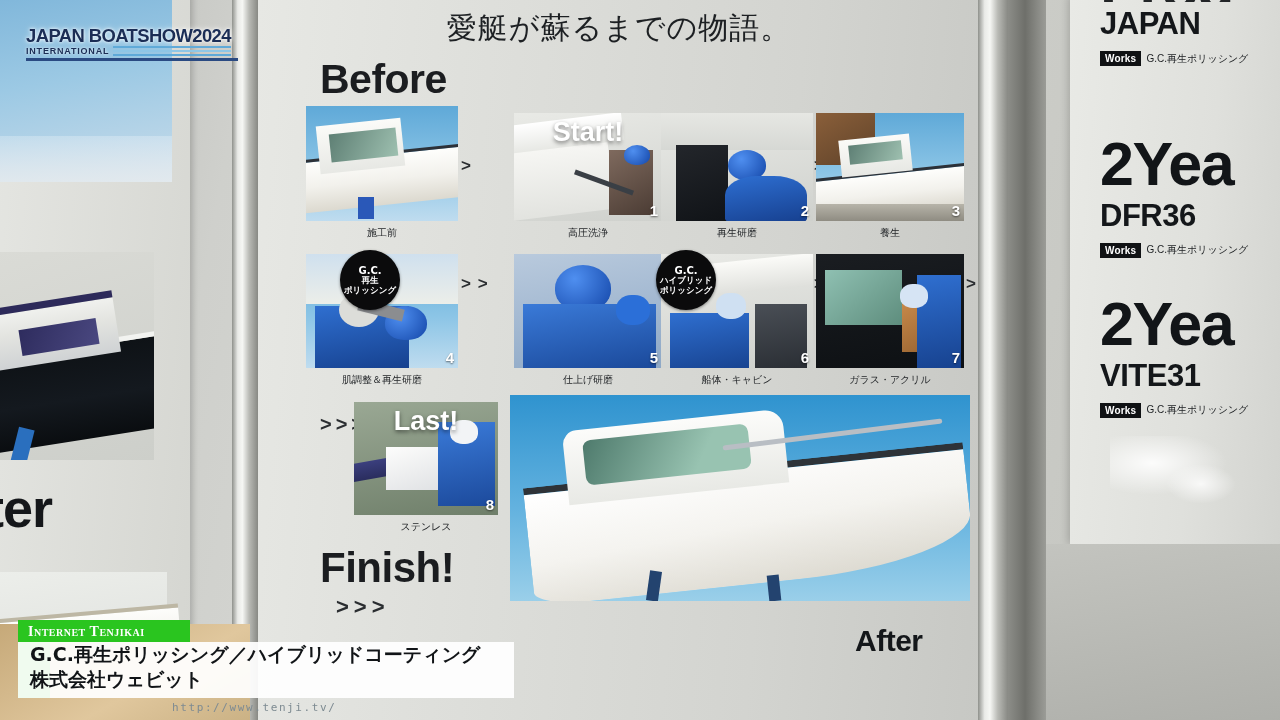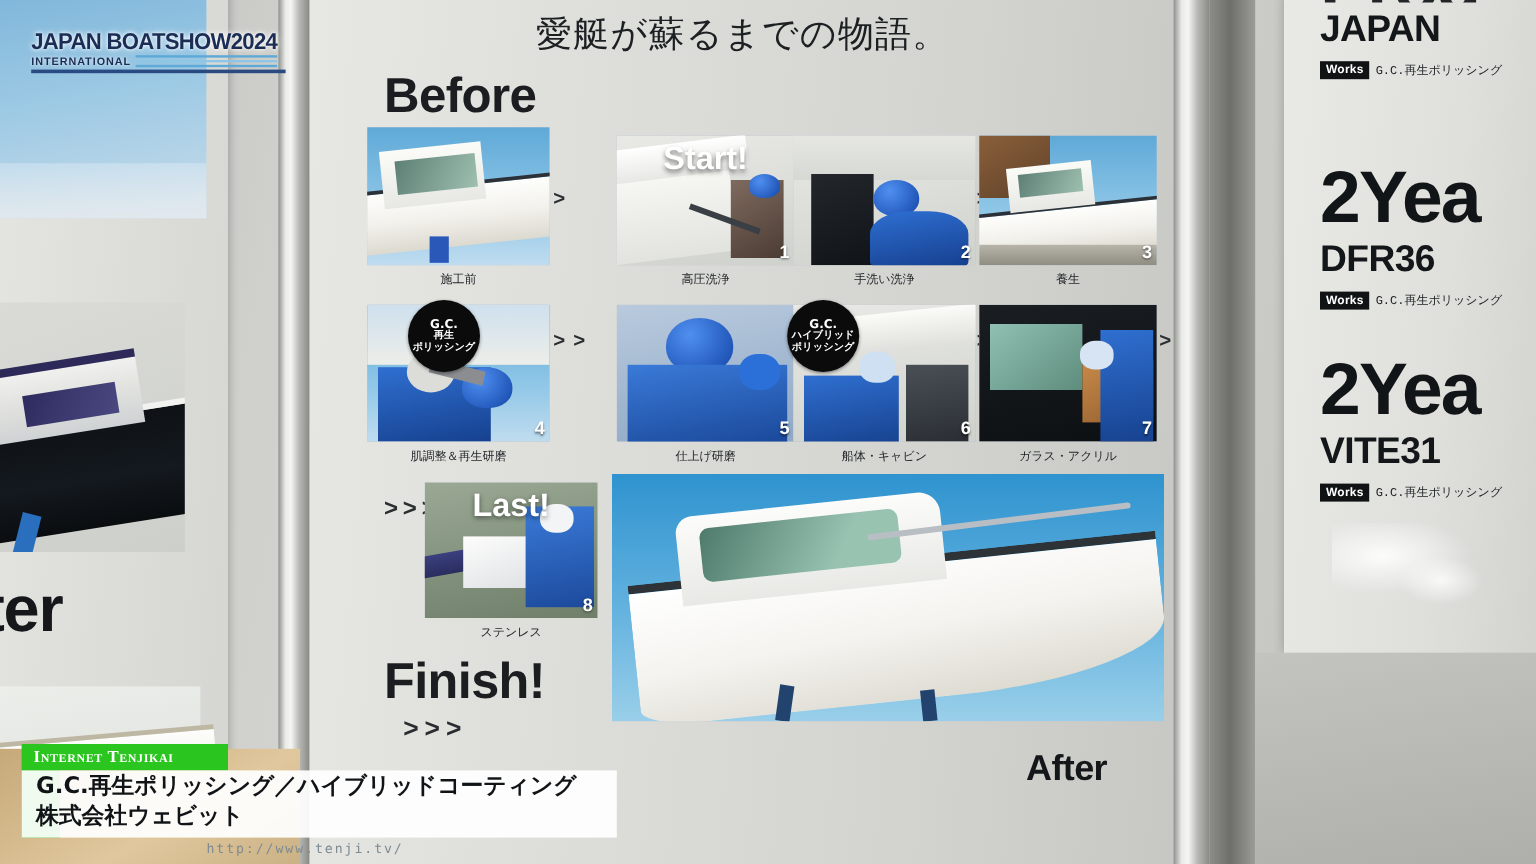--- a/index.html
+++ b/index.html
@@ -190,21 +190,21 @@
     font-size: 61px; font-weight: 700; color: #121518; letter-spacing: -1.5px; line-height: .95;
   }
   .rp-mid {
     font-size: 31px; font-weight: 700; color: #14171a; letter-spacing: -0.5px; margin-top: 4px;
   }
   .rp-worksrow { display: flex; align-items: center; gap: 5px; margin-top: 9px; }
   .rp-works-tag {
     background:#101214; color:#fff; font-size: 10px; font-weight:700;
     padding: 2px 5px 2px 5px; letter-spacing: .2px;
   }
-  .rp-works-txt { font-size: 10px; color: #1c1f22; font-family:Liberation Mono, monospace; white-space: nowrap;}
+  .rp-works-txt { font-size: 10px; color: #1c1f22; font-family:Liberation Sans, sans-serif; white-space: nowrap;}
   .rp-glare {
     position:absolute; left: 40px; top: 440px; width: 120px; height: 60px;
     background: radial-gradient(ellipse at 35% 45%, rgba(255,255,255,.9), rgba(255,255,255,0) 68%);
   }
   .rp-glare2 {
     position:absolute; left: 96px; top: 468px; width: 70px; height: 40px;
     background: radial-gradient(ellipse at 50% 50%, rgba(255,255,255,.8), rgba(255,255,255,0) 70%);
   }
   .right-dark-gap {
     position:absolute; left: 1008px; top: 0; width: 38px; height: 720px;
@@ -333,21 +333,21 @@
     <div class="arrows" style="left:406px; top:160px;">&gt;</div>
 
     <div class="ph" style="left:403px; top:117px; width:152px; height:108px;">
       <div class="wall-bg"></div>
       <div style="position:absolute;left:0;top:0;width:100%;height:34%;background:linear-gradient(180deg,#e6e7e3,#d6d8d4);"></div>
       <div style="position:absolute;left:10%;top:30%;width:34%;height:70%;background:linear-gradient(160deg,#23262b,#101317);"></div>
       <div class="helmet" style="left:44%;top:34%;width:38px;height:30px;"></div>
       <div class="worker" style="left:42%;top:58%;width:54%;height:44%;background:linear-gradient(170deg,#2e6fd2,#163f8e);"></div>
       <span class="num">2</span>
     </div>
-    <div class="cap" style="left:403px; top:230px; width:152px;">手洗い洗浄</div>
+    <div class="cap" style="left:403px; top:230px; width:152px;">再生研磨</div>
 
     <div class="arrows" style="left:556px; top:160px;">&gt;</div>
 
     <div class="ph" style="left:558px; top:117px; width:148px; height:108px;">
       <div class="sky"></div>
       <div style="position:absolute;left:0;top:0;width:40%;height:48%;background:linear-gradient(150deg,#8a5f3a,#5f4229);"></div>
       <div class="whitehull" style="bottom:6%;height:40%;"></div>
       <div class="cabinbox" style="left:16%;top:22%;width:48%;height:34%;"></div>
       <div class="glassbox" style="left:22%;top:28%;width:36%;height:18%;"></div>
       <div style="position:absolute;left:0;bottom:0;width:100%;height:16%;background:linear-gradient(180deg,#b7b4a9,#8f8c82);"></div>

